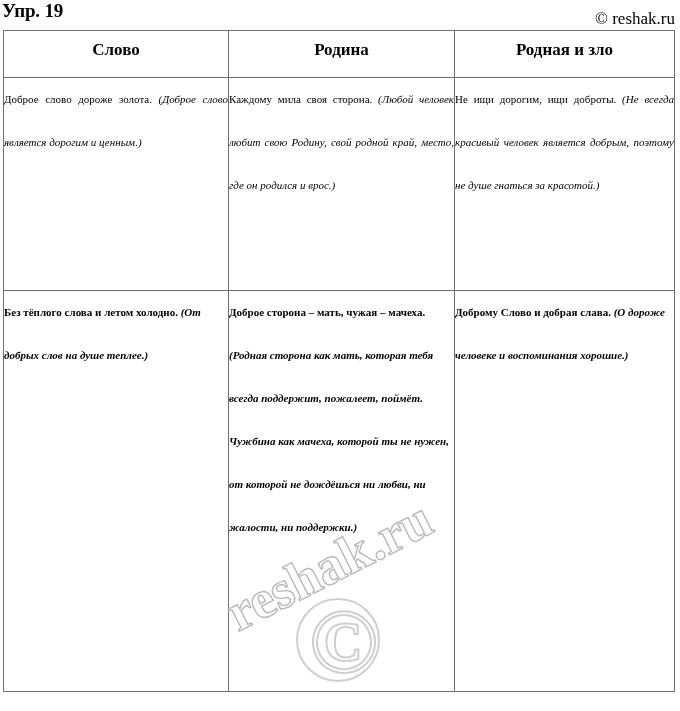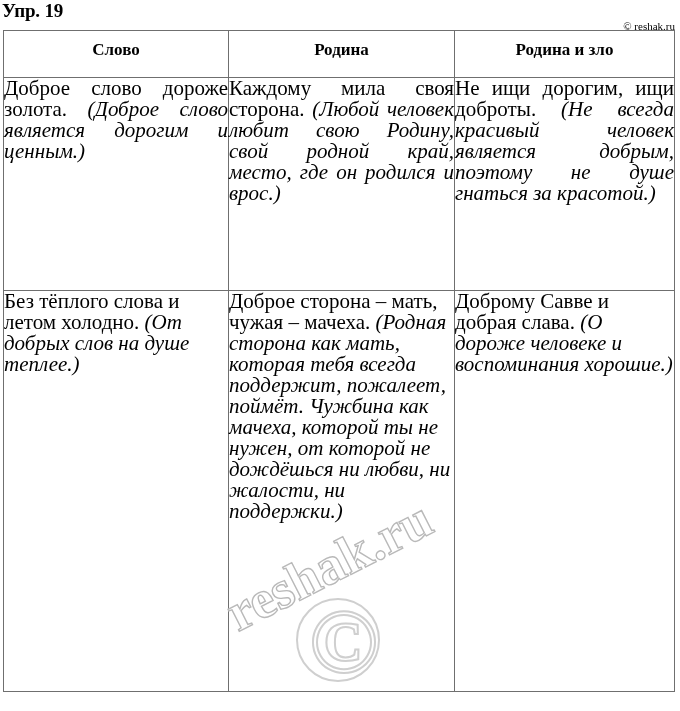--- a/index.html
+++ b/index.html
@@ -32,22 +32,22 @@
     top: 0px;
     font-size: 19px;
     font-weight: bold;
     line-height: 22px;
     letter-spacing: -0.2px;
     white-space: nowrap;
   }
   .copyright {
     position: absolute;
     right: 5px;
-    top: 15px;
-    font-size: 11px;
+    top: 8px;
+    font-size: 17px;
     line-height: 22px;
     white-space: nowrap;
   }
 
   
   .tbl-wrap {
     position: absolute;
     left: 3px;
     top: 30px;
     width: 671px;
@@ -81,35 +81,35 @@
     line-height: 20px;
     padding-top: 9px;
   }
 
   
   .body-cell {
     padding: 7px 8px 10px 9px;
   }
   .cell-para {
     margin: 0;
-    font-size: 21px;
-    line-height: 21px;
+    font-size: 11px;
+    line-height: 43px;
     text-align: justify;
     text-justify: inter-word;
     hyphens: none;
   }
   .cell-para.left {
     text-align: left;
   }
   .cell-para .gloss {
     font-style: italic;
   }
 
   .row1 .body-cell { height: 212px; }
-  .row2 .body-cell { height: 400px; }
+  .row2 .body-cell { height: 400px; font-weight: bold; }
 
   
   .watermark {
     position: absolute;
     left: 232px;
     top: 560px;
     width: 270px;
     height: 150px;
     pointer-events: none;
     z-index: 5;
@@ -157,21 +157,21 @@
     </colgroup>
     <thead>
       <tr>
         <th class="hdr-cell">
           <span class="hdr-text">Слово</span>
         </th>
         <th class="hdr-cell">
           <span class="hdr-text">Родина</span>
         </th>
         <th class="hdr-cell">
-          <span class="hdr-text">Родина и зло</span>
+          <span class="hdr-text">Родная и зло</span>
         </th>
       </tr>
     </thead>
     <tbody>
       <tr class="row1">
         <td class="body-cell">
           <p class="cell-para"><span>Доброе слово дороже золота. </span><span class="gloss">(Доброе слово является дорогим и ценным.)</span></p>
         </td>
         <td class="body-cell">
           <p class="cell-para"><span>Каждому мила своя сторона. </span><span class="gloss">(Любой человек любит свою Родину, свой родной край, место, где он родился и врос.)</span></p>
@@ -181,21 +181,21 @@
         </td>
       </tr>
       <tr class="row2">
         <td class="body-cell">
           <p class="cell-para left"><span>Без тёплого слова и летом холодно. </span><span class="gloss">(От добрых слов на душе теплее.)</span></p>
         </td>
         <td class="body-cell">
           <p class="cell-para left"><span>Доброе сторона – мать, чужая – мачеха. </span><span class="gloss">(Родная сторона как мать, которая тебя всегда поддержит, пожалеет, поймёт. Чужбина как мачеха, которой ты не нужен, от которой не дождёшься ни любви, ни жалости, ни поддержки.)</span></p>
         </td>
         <td class="body-cell">
-          <p class="cell-para left"><span>Доброму Савве и добрая слава. </span><span class="gloss">(О дороже человеке и воспоминания хорошие.)</span></p>
+          <p class="cell-para left"><span>Доброму Слово и добрая слава. </span><span class="gloss">(О дороже человеке и воспоминания хорошие.)</span></p>
         </td>
       </tr>
     </tbody>
   </table>
 </div>
 
 <div class="watermark">
   <svg width="270" height="150" viewBox="0 0 270 150" xmlns="http://www.w3.org/2000/svg">
     <g transform="translate(6,72) rotate(-27)">
       <text class="wm-text" x="0" y="0">reshak.ru</text>

